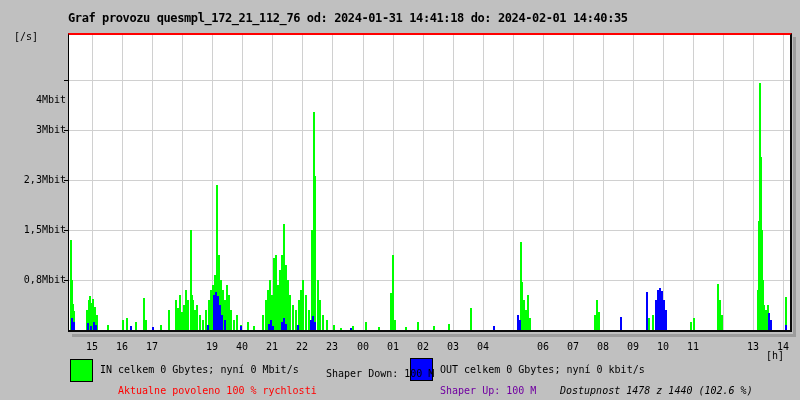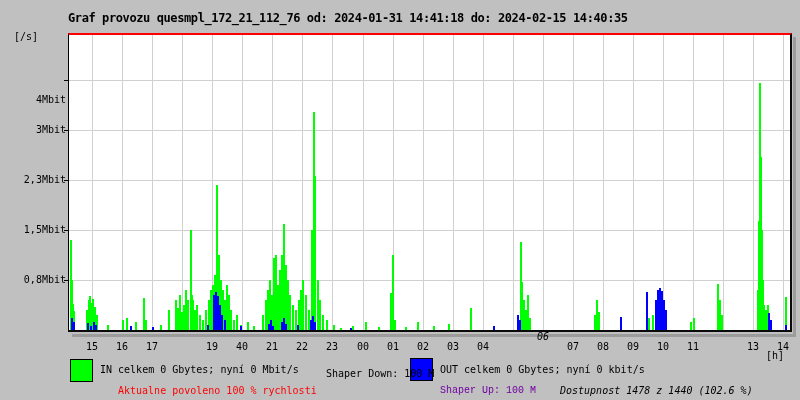--- a/index.html
+++ b/index.html
@@ -35,27 +35,27 @@
   #y-unit-label{left:0px;top:31px;width:38px;text-align:right;}
   #x-unit-label{left:766px;top:350px;width:30px;text-align:left;}
   .legend-swatch{width:21px;height:21px;border:1px solid #000;}
   .legend-text{font-size:10px;color:#000;white-space:nowrap;}
   #legend-in-swatch{left:70px;top:359px;background:#00ff00;}
   #legend-in-label{left:100px;top:364px;}
   #legend-out-swatch{left:410px;top:358px;background:#0000ff;}
   #legend-out-label{left:440px;top:364px;}
   #legend-allowed{left:118px;top:385px;color:#ff0000;}
   #legend-shaper-down{left:326px;top:368px;color:#000;}
-  #legend-shaper-up{left:440px;top:385px;color:#7000a0;font-family:Liberation Mono, monospace;}
+  #legend-shaper-up{left:440px;top:385px;color:#7000a0;}
   #legend-availability{left:560px;top:385px;color:#000;font-style:italic;}
 </style>
 </head>
 <body>
 
-<div class="abs" id="chart-title">Graf provozu quesmpl_172_21_112_76 od: 2024-01-31 14:41:18 do: 2024-02-15 14:40:35</div>
+<div class="abs" id="chart-title">Graf provozu quesmpl_172_21_112_76 od: 2024-01-31 14:41:18 do: 2024-02-01 14:40:35</div>
 
 <div class="abs axis-label" id="y-unit-label">[/s]</div>
 
 <div class="abs" id="plot">
     <div class="gridline-v" style="left: 23px;"></div>
     <div class="gridline-v" style="left: 53px;"></div>
     <div class="gridline-v" style="left: 83px;"></div>
     <div class="gridline-v" style="left: 113px;"></div>
     <div class="gridline-v" style="left: 143px;"></div>
     <div class="gridline-v" style="left: 173px;"></div>
@@ -278,20 +278,20 @@
 <div class="abs axis-label x-tick-label" style="left: 199px; top: 341px;">19</div>
 <div class="abs axis-label x-tick-label" style="left: 229px; top: 341px;">40</div>
 <div class="abs axis-label x-tick-label" style="left: 259px; top: 341px;">21</div>
 <div class="abs axis-label x-tick-label" style="left: 289px; top: 341px;">22</div>
 <div class="abs axis-label x-tick-label" style="left: 319px; top: 341px;">23</div>
 <div class="abs axis-label x-tick-label" style="left: 350px; top: 341px;">00</div>
 <div class="abs axis-label x-tick-label" style="left: 380px; top: 341px;">01</div>
 <div class="abs axis-label x-tick-label" style="left: 410px; top: 341px;">02</div>
 <div class="abs axis-label x-tick-label" style="left: 440px; top: 341px;">03</div>
 <div class="abs axis-label x-tick-label" style="left: 470px; top: 341px;">04</div>
-<div class="abs axis-label x-tick-label" style="left: 530px; top: 331px; font-style: italic;">06</div>
+<div class="abs axis-label x-tick-label" style="left: 530px; top: 341px;">06</div>
 <div class="abs axis-label x-tick-label" style="left: 560px; top: 341px;">07</div>
 <div class="abs axis-label x-tick-label" style="left: 590px; top: 341px;">08</div>
 <div class="abs axis-label x-tick-label" style="left: 620px; top: 341px;">09</div>
 <div class="abs axis-label x-tick-label" style="left: 650px; top: 341px;">10</div>
 <div class="abs axis-label x-tick-label" style="left: 680px; top: 341px;">11</div>
 <div class="abs axis-label x-tick-label" style="left: 740px; top: 341px;">13</div>
 <div class="abs axis-label x-tick-label" style="left: 770px; top: 341px;">14</div>
 
 </body></html>

